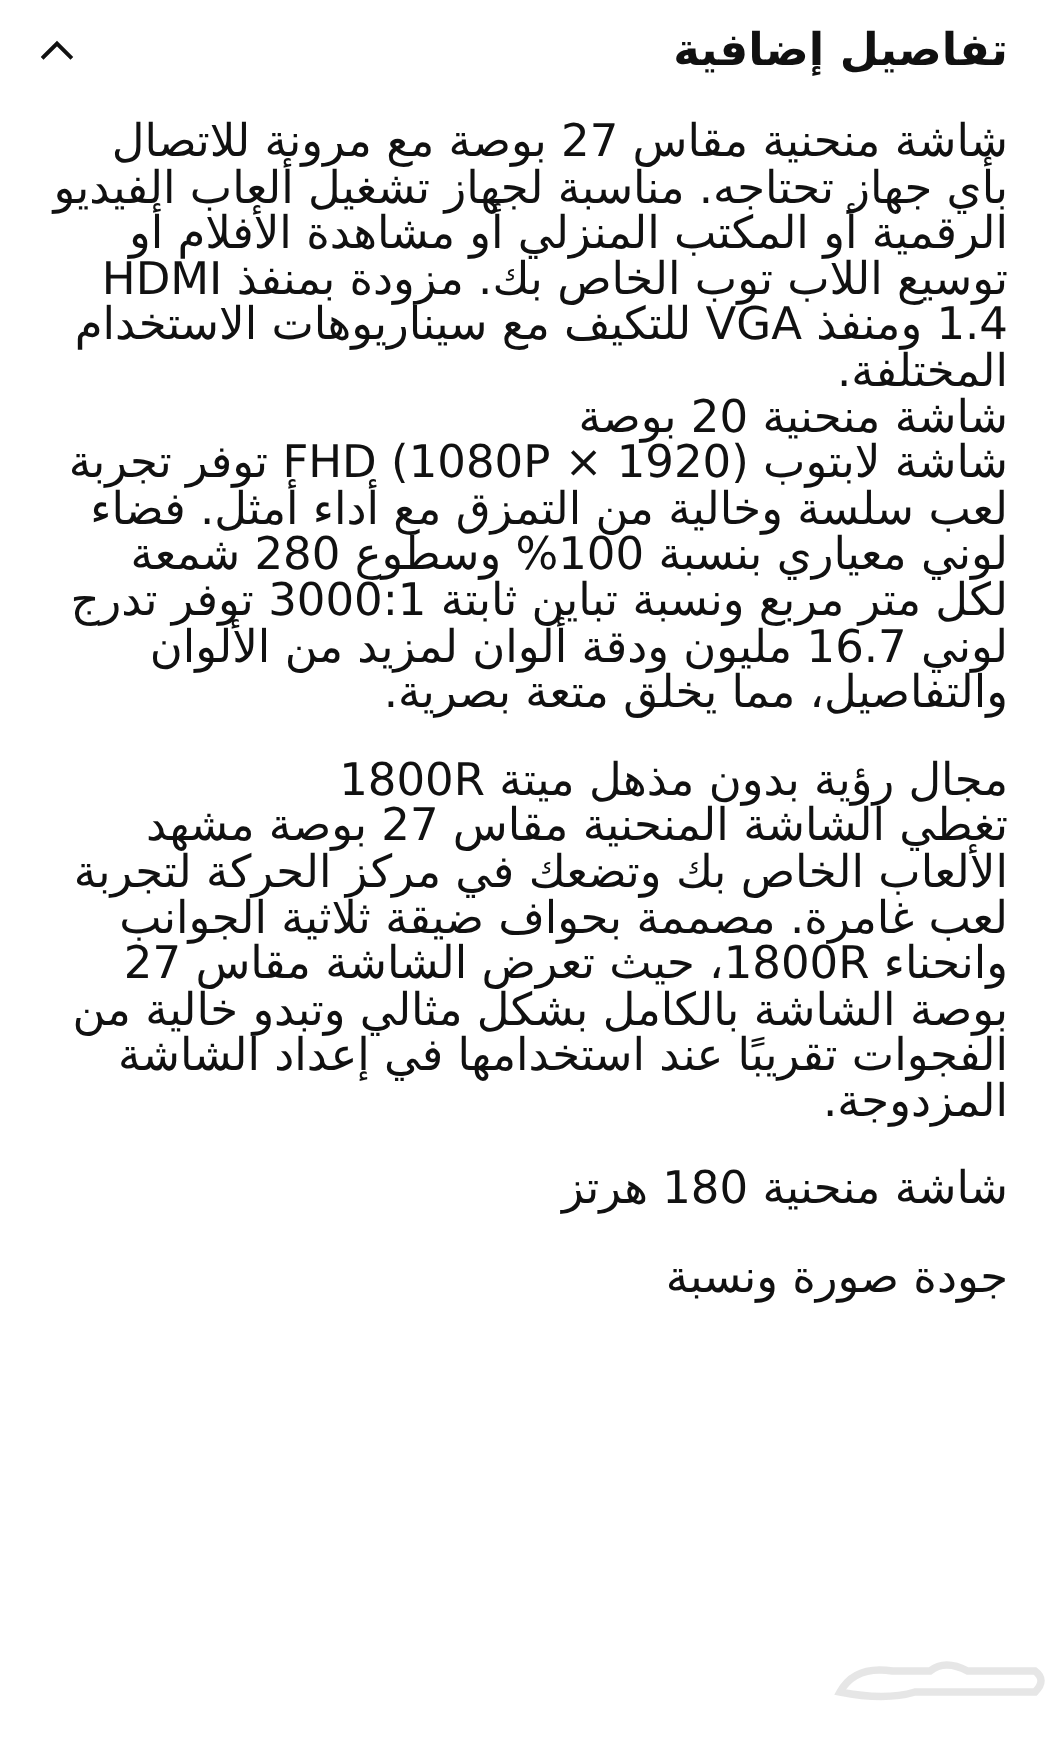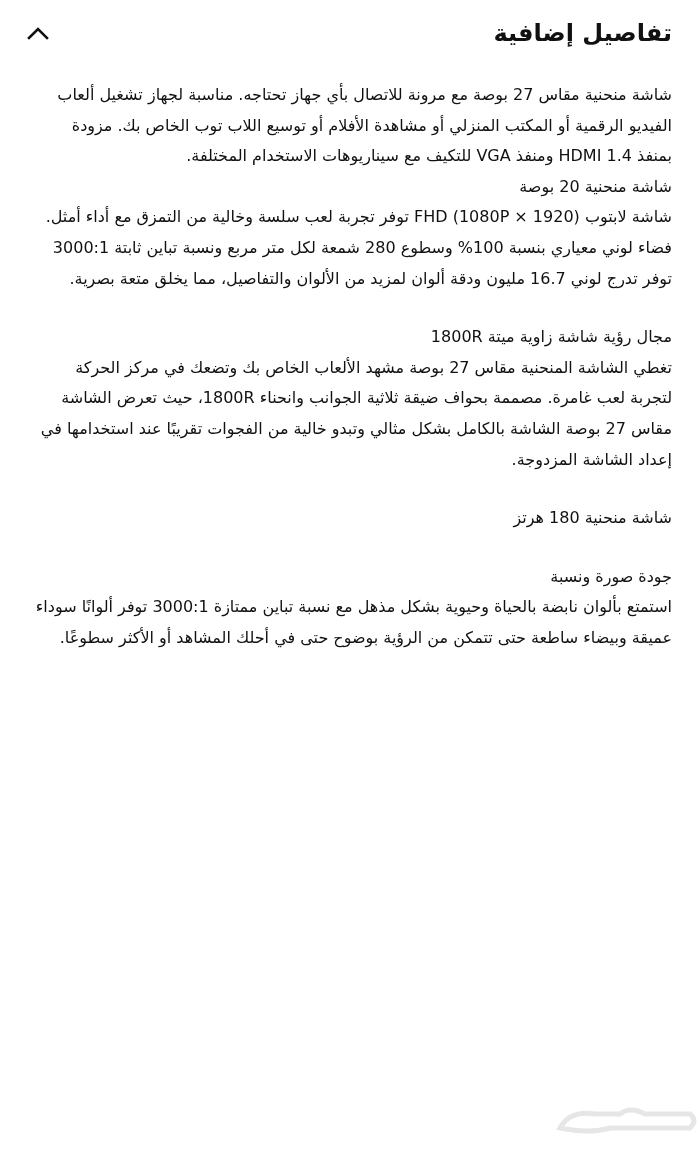--- a/index.html
+++ b/index.html
@@ -30,33 +30,33 @@
     }
     .chevron {
       width: 32px;
       height: 32px;
       display: flex;
       align-items: center;
       justify-content: center;
       cursor: pointer;
     }
     .title {
-      font-size: 24px;
+      font-size: 30px;
       font-weight: bold;
       direction: rtl;
       color: #111;
     }
     .content {
       position: absolute;
       top: 80px;
       left: 34px;
       right: 28px;
       direction: rtl;
       text-align: right;
-      font-size: 16px;
+      font-size: 30px;
       line-height: 30.6px;
     }
     .para {
       margin: 0 0 28px 0;
     }
     .para.first { margin-bottom: 0; }
     .para p {
       margin: 0;
     }
     .watermark {
@@ -82,31 +82,30 @@
 
 <div class="content">
   <div class="para first">
     <p>شاشة منحنية مقاس 27 بوصة مع مرونة للاتصال بأي جهاز تحتاجه. مناسبة لجهاز تشغيل ألعاب الفيديو الرقمية أو المكتب المنزلي أو مشاهدة الأفلام أو توسيع اللاب توب الخاص بك. مزودة بمنفذ HDMI 1.4 ومنفذ VGA للتكيف مع سيناريوهات الاستخدام المختلفة.</p>
   </div>
   <div class="para">
     <p>شاشة منحنية 20 بوصة</p>
     <p>شاشة لابتوب (1920 × 1080P) FHD توفر تجربة لعب سلسة وخالية من التمزق مع أداء أمثل. فضاء لوني معياري بنسبة 100% وسطوع 280 شمعة لكل متر مربع ونسبة تباين ثابتة 3000:1 توفر تدرج لوني 16.7 مليون ودقة ألوان لمزيد من الألوان والتفاصيل، مما يخلق متعة بصرية.</p>
   </div>
   <div class="para">
-    <p>مجال رؤية شاشة زاوية ميتة 1800R</p>
+    <p>مجال رؤية بدون مذهل ميتة 1800R</p>
     <p>تغطي الشاشة المنحنية مقاس 27 بوصة مشهد الألعاب الخاص بك وتضعك في مركز الحركة لتجربة لعب غامرة. مصممة بحواف ضيقة ثلاثية الجوانب وانحناء 1800R، حيث تعرض الشاشة مقاس 27 بوصة الشاشة بالكامل بشكل مثالي وتبدو خالية من الفجوات تقريبًا عند استخدامها في إعداد الشاشة المزدوجة.</p>
   </div>
   <div class="para">
     <p>شاشة منحنية 180 هرتز</p>
   </div>
   <div class="para">
   </div>
   <div class="para">
     <p>جودة صورة ونسبة</p>
-    <p>استمتع بألوان نابضة بالحياة وحيوية بشكل مذهل مع نسبة تباين ممتازة 3000:1 توفر ألوانًا سوداء عميقة وبيضاء ساطعة حتى تتمكن من الرؤية بوضوح حتى في أحلك المشاهد أو الأكثر سطوعًا.</p>
   </div>
 </div>
 
 <div class="watermark">
   <svg width="150" height="40" viewBox="0 0 150 40">
     <path d="M10 28 Q20 10 45 14 L70 14 Q80 6 95 14 L140 14 Q148 20 140 28 L60 28 Q40 34 10 28 Z" fill="none" stroke="#777" stroke-width="5"></path>
   </svg>
 </div>
 
 </body></html>

